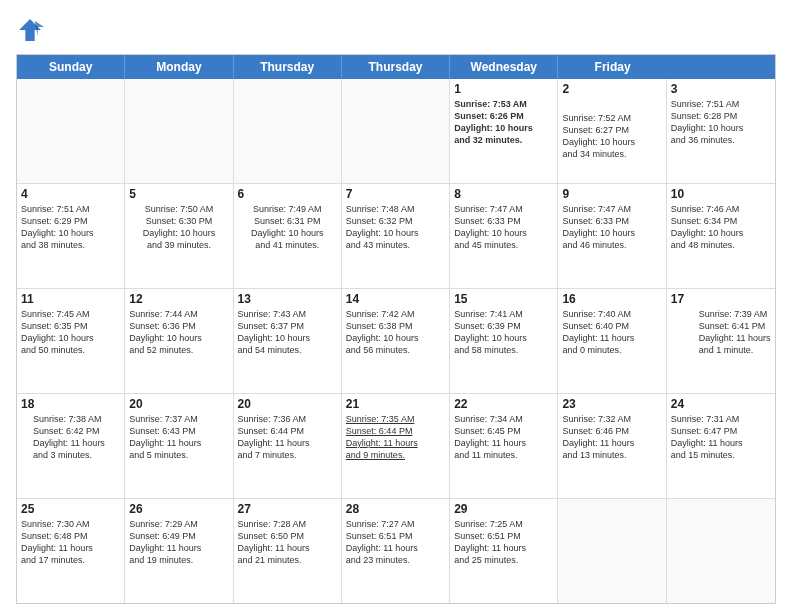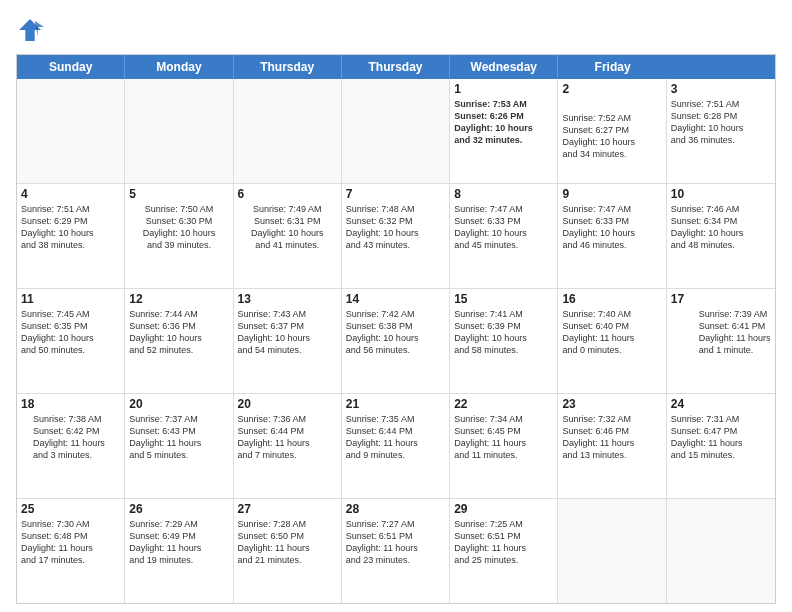--- a/index.html
+++ b/index.html
@@ -283,21 +283,21 @@
           </div>
           <div class="cal-cell">
             <div class="day-num">20</div>
             <div class="cell-info" style="white-space: pre-line;">Sunrise: 7:36 AM
 Sunset: 6:44 PM
 Daylight: 11 hours
 and 7 minutes.</div>
           </div>
           <div class="cal-cell">
             <div class="day-num">21</div>
-            <div class="cell-info" style="white-space: pre-line;">Sunrise: 7:35 AM
+            <div class="cell-info" style="white-space: pre-line; text-decoration: underline;">Sunrise: 7:35 AM
 Sunset: 6:44 PM
 Daylight: 11 hours
 and 9 minutes.</div>
           </div>
           <div class="cal-cell">
             <div class="day-num">22</div>
             <div class="cell-info" style="white-space: pre-line;">Sunrise: 7:34 AM
 Sunset: 6:45 PM
 Daylight: 11 hours
 and 11 minutes.</div>

